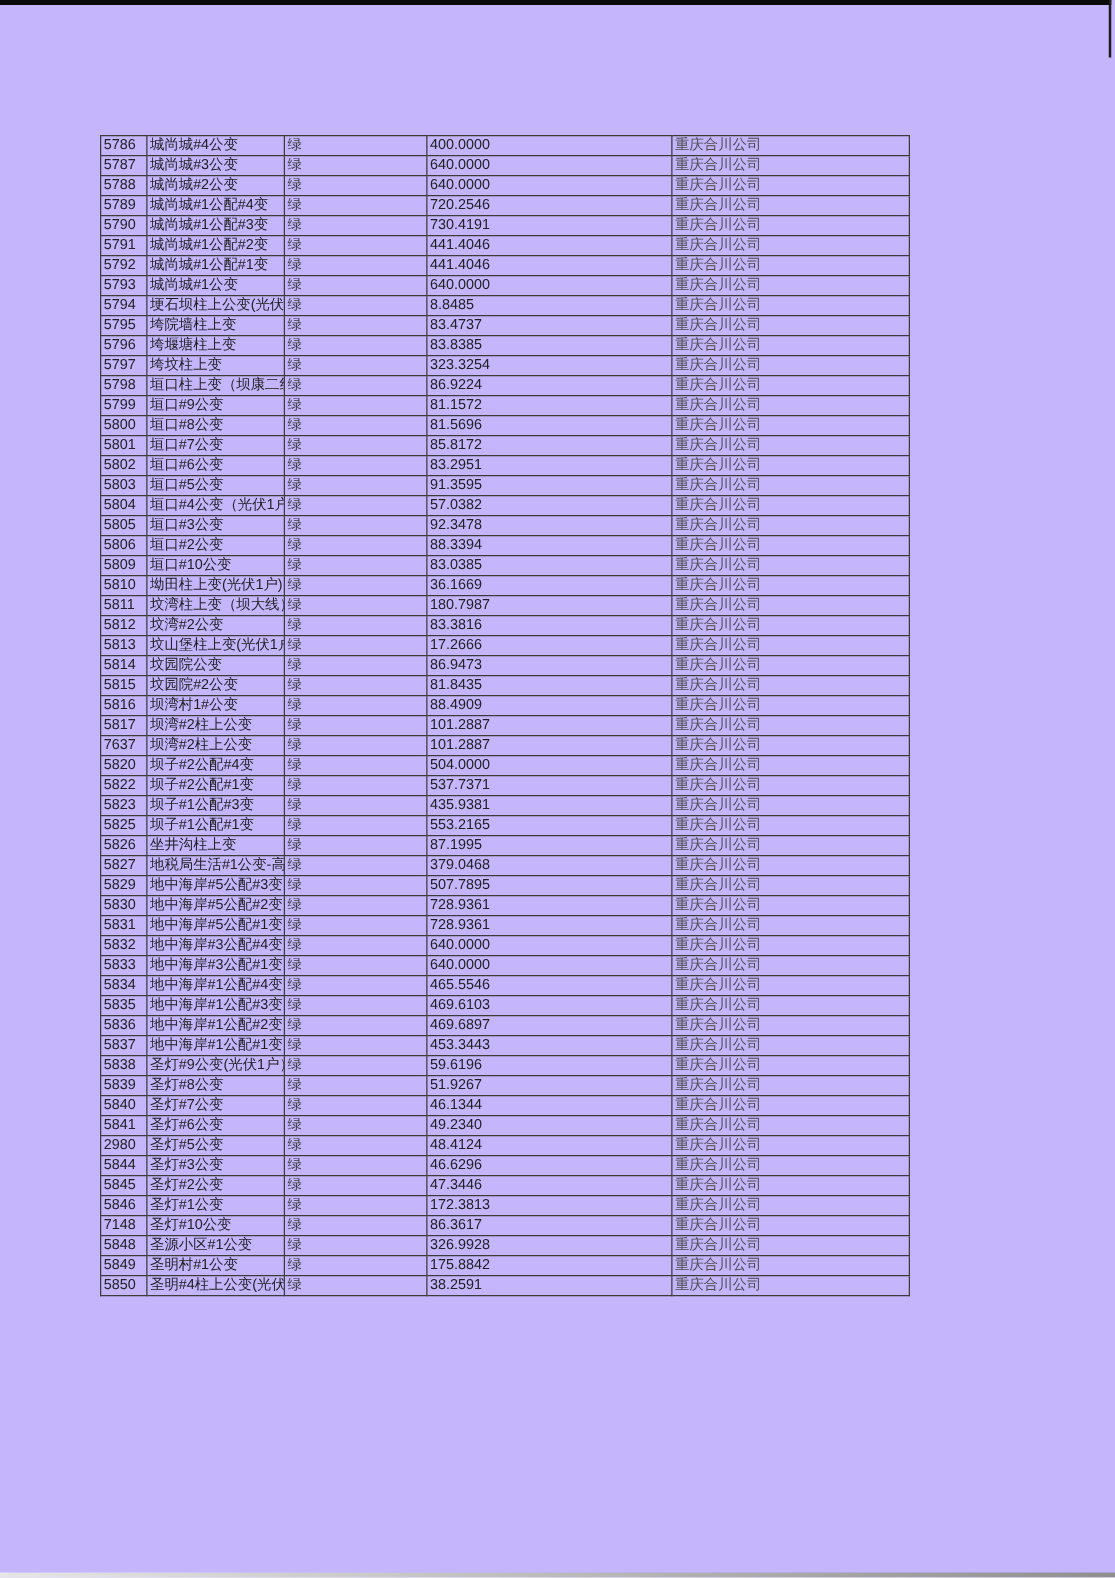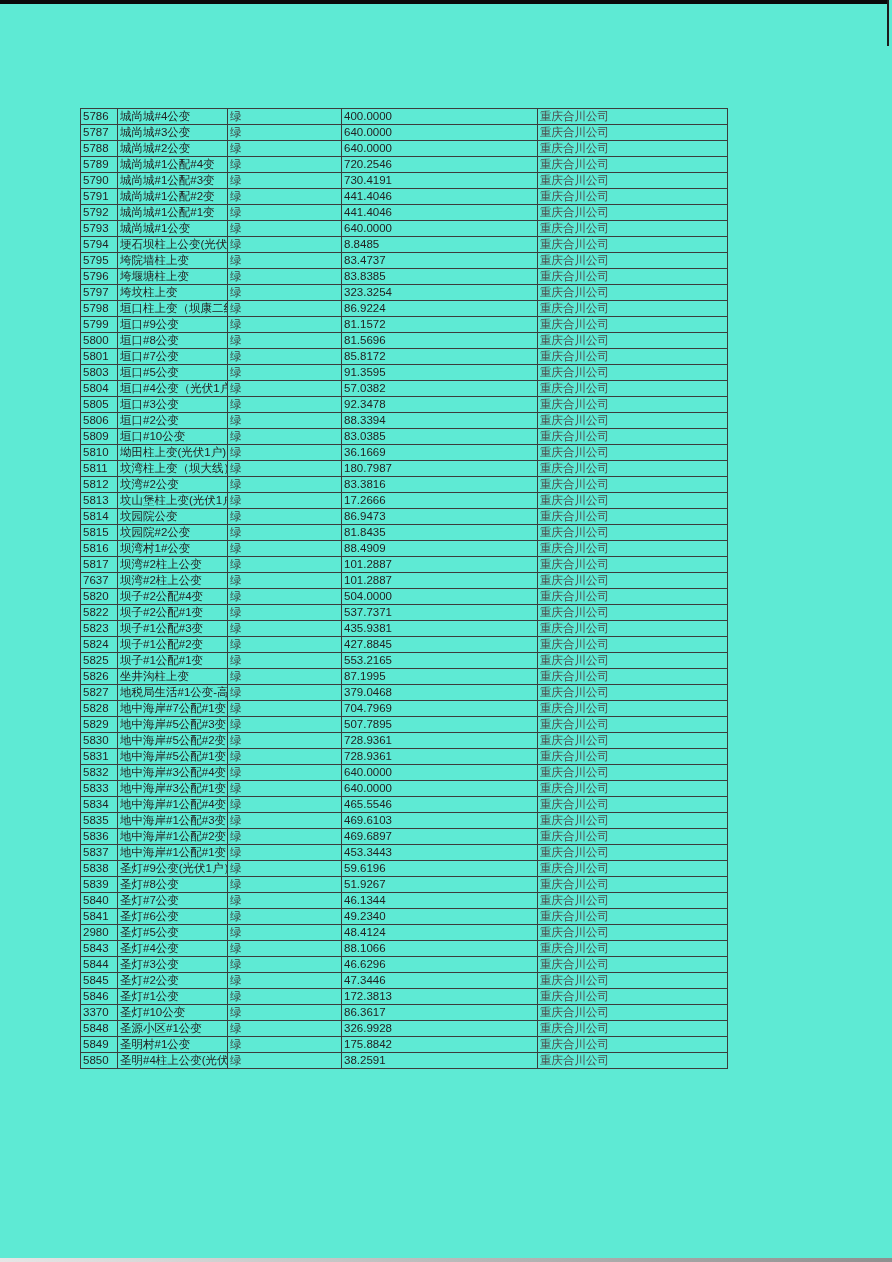--- a/index.html
+++ b/index.html
@@ -8,21 +8,21 @@
     width: 892px;
     height: 1262px;
     background: #ffffff;
     overflow: hidden;
     font-family: "Liberation Sans", sans-serif;
   }
   #page {
     position: relative;
     width: 892px;
     height: 1262px;
-    background: #5eead4;
+    background: #c4b5fd;
   }
   #top-edge-bar {
     position: absolute;
     top: 0; left: 0;
     width: 889px; height: 4px;
     background: #0a0a0a;
   }
   #right-edge-line {
     position: absolute;
     top: 0; right: 3px;
@@ -183,20 +183,27 @@
           <td class="col-company">重庆合川公司</td>
         </tr>
         <tr>
           <td class="col-row-id">5801</td>
           <td class="col-name">垣口#7公变</td>
           <td class="col-status">绿</td>
           <td class="col-value">85.8172</td>
           <td class="col-company">重庆合川公司</td>
         </tr>
         <tr>
+          <td class="col-row-id">5802</td>
+          <td class="col-name">垣口#6公变</td>
+          <td class="col-status">绿</td>
+          <td class="col-value">83.2951</td>
+          <td class="col-company">重庆合川公司</td>
+        </tr>
+        <tr>
           <td class="col-row-id">5803</td>
           <td class="col-name">垣口#5公变</td>
           <td class="col-status">绿</td>
           <td class="col-value">91.3595</td>
           <td class="col-company">重庆合川公司</td>
         </tr>
         <tr>
           <td class="col-row-id">5804</td>
           <td class="col-name">垣口#4公变（光伏1户）</td>
           <td class="col-status">绿</td>
@@ -302,27 +309,20 @@
           <td class="col-company">重庆合川公司</td>
         </tr>
         <tr>
           <td class="col-row-id">5823</td>
           <td class="col-name">坝子#1公配#3变</td>
           <td class="col-status">绿</td>
           <td class="col-value">435.9381</td>
           <td class="col-company">重庆合川公司</td>
         </tr>
         <tr>
-          <td class="col-row-id">5824</td>
-          <td class="col-name">坝子#1公配#2变</td>
-          <td class="col-status">绿</td>
-          <td class="col-value">427.8845</td>
-          <td class="col-company">重庆合川公司</td>
-        </tr>
-        <tr>
           <td class="col-row-id">5825</td>
           <td class="col-name">坝子#1公配#1变</td>
           <td class="col-status">绿</td>
           <td class="col-value">553.2165</td>
           <td class="col-company">重庆合川公司</td>
         </tr>
         <tr>
           <td class="col-row-id">5826</td>
           <td class="col-name">坐井沟柱上变</td>
           <td class="col-status">绿</td>
@@ -330,27 +330,20 @@
           <td class="col-company">重庆合川公司</td>
         </tr>
         <tr>
           <td class="col-row-id">5827</td>
           <td class="col-name">地税局生活#1公变-高程 :</td>
           <td class="col-status">绿</td>
           <td class="col-value">379.0468</td>
           <td class="col-company">重庆合川公司</td>
         </tr>
         <tr>
-          <td class="col-row-id">5828</td>
-          <td class="col-name">地中海岸#7公配#1变</td>
-          <td class="col-status">绿</td>
-          <td class="col-value">704.7969</td>
-          <td class="col-company">重庆合川公司</td>
-        </tr>
-        <tr>
           <td class="col-row-id">5829</td>
           <td class="col-name">地中海岸#5公配#3变</td>
           <td class="col-status">绿</td>
           <td class="col-value">507.7895</td>
           <td class="col-company">重庆合川公司</td>
         </tr>
         <tr>
           <td class="col-row-id">5830</td>
           <td class="col-name">地中海岸#5公配#2变</td>
           <td class="col-status">绿</td>
@@ -435,27 +428,20 @@
           <td class="col-company">重庆合川公司</td>
         </tr>
         <tr>
           <td class="col-row-id">2980</td>
           <td class="col-name">圣灯#5公变</td>
           <td class="col-status">绿</td>
           <td class="col-value">48.4124</td>
           <td class="col-company">重庆合川公司</td>
         </tr>
         <tr>
-          <td class="col-row-id">5843</td>
-          <td class="col-name">圣灯#4公变</td>
-          <td class="col-status">绿</td>
-          <td class="col-value">88.1066</td>
-          <td class="col-company">重庆合川公司</td>
-        </tr>
-        <tr>
           <td class="col-row-id">5844</td>
           <td class="col-name">圣灯#3公变</td>
           <td class="col-status">绿</td>
           <td class="col-value">46.6296</td>
           <td class="col-company">重庆合川公司</td>
         </tr>
         <tr>
           <td class="col-row-id">5845</td>
           <td class="col-name">圣灯#2公变</td>
           <td class="col-status">绿</td>
@@ -463,21 +449,21 @@
           <td class="col-company">重庆合川公司</td>
         </tr>
         <tr>
           <td class="col-row-id">5846</td>
           <td class="col-name">圣灯#1公变</td>
           <td class="col-status">绿</td>
           <td class="col-value">172.3813</td>
           <td class="col-company">重庆合川公司</td>
         </tr>
         <tr>
-          <td class="col-row-id">3370</td>
+          <td class="col-row-id">7148</td>
           <td class="col-name">圣灯#10公变</td>
           <td class="col-status">绿</td>
           <td class="col-value">86.3617</td>
           <td class="col-company">重庆合川公司</td>
         </tr>
         <tr>
           <td class="col-row-id">5848</td>
           <td class="col-name">圣源小区#1公变</td>
           <td class="col-status">绿</td>
           <td class="col-value">326.9928</td>

